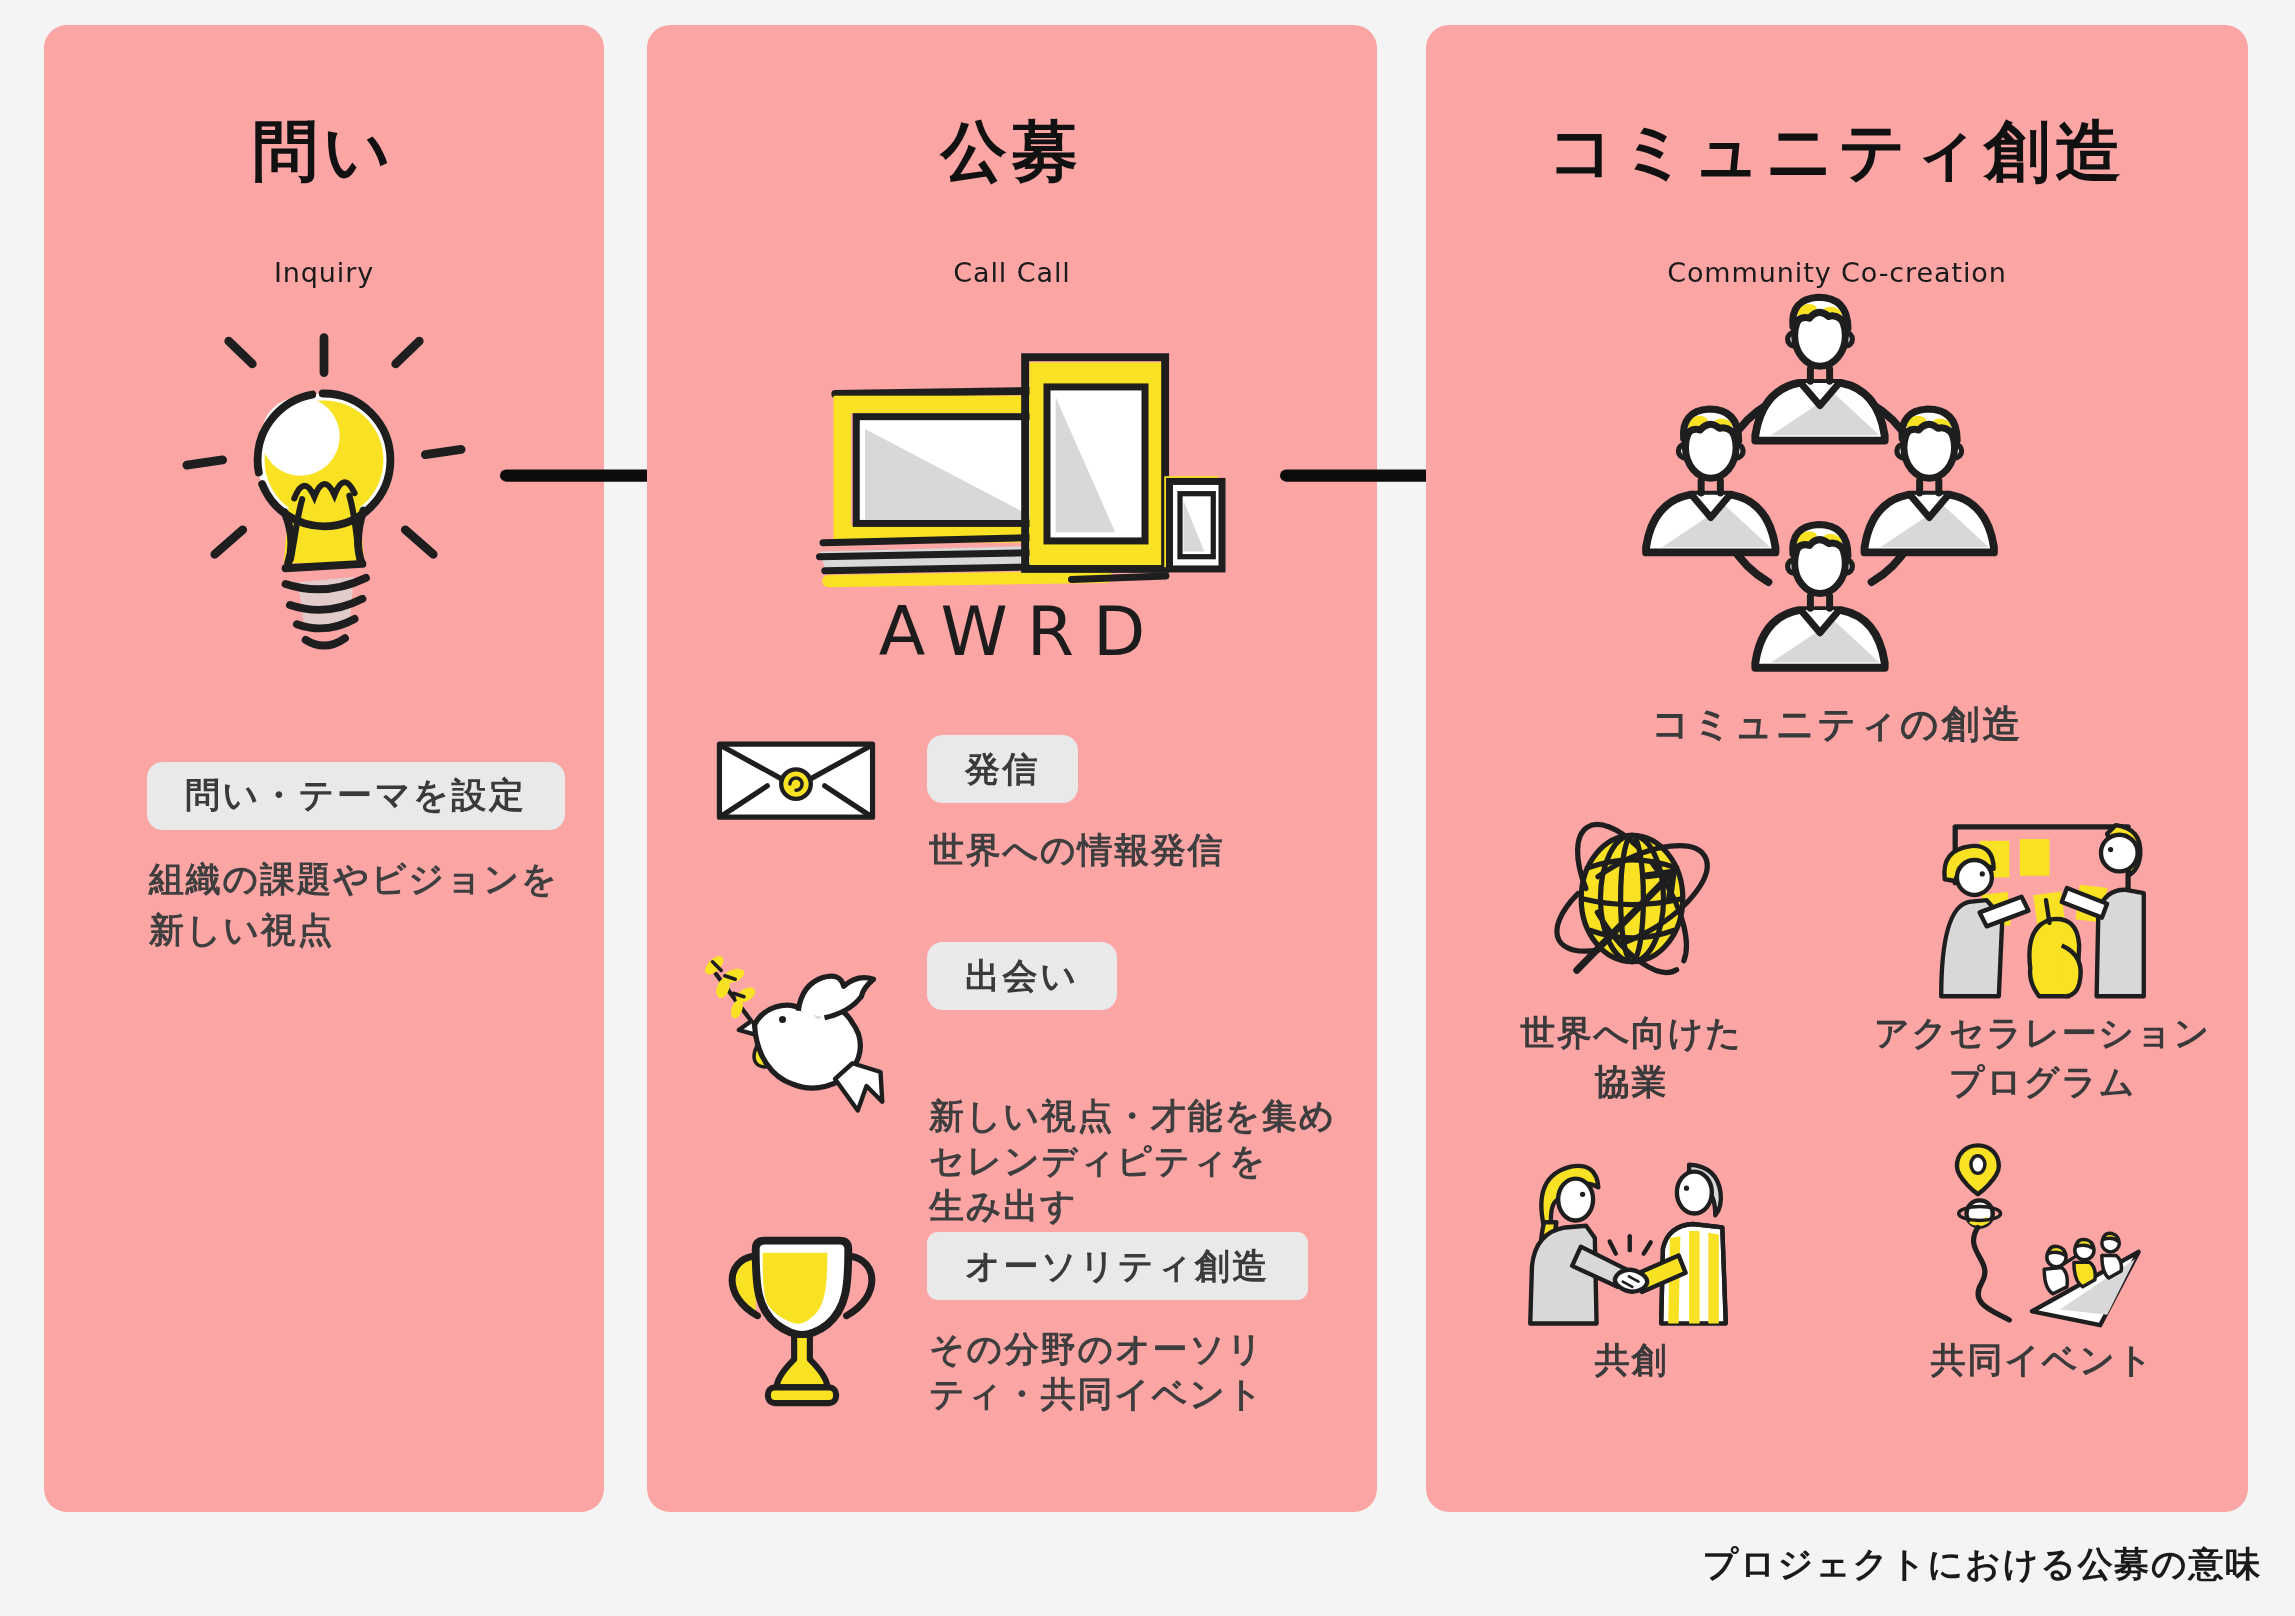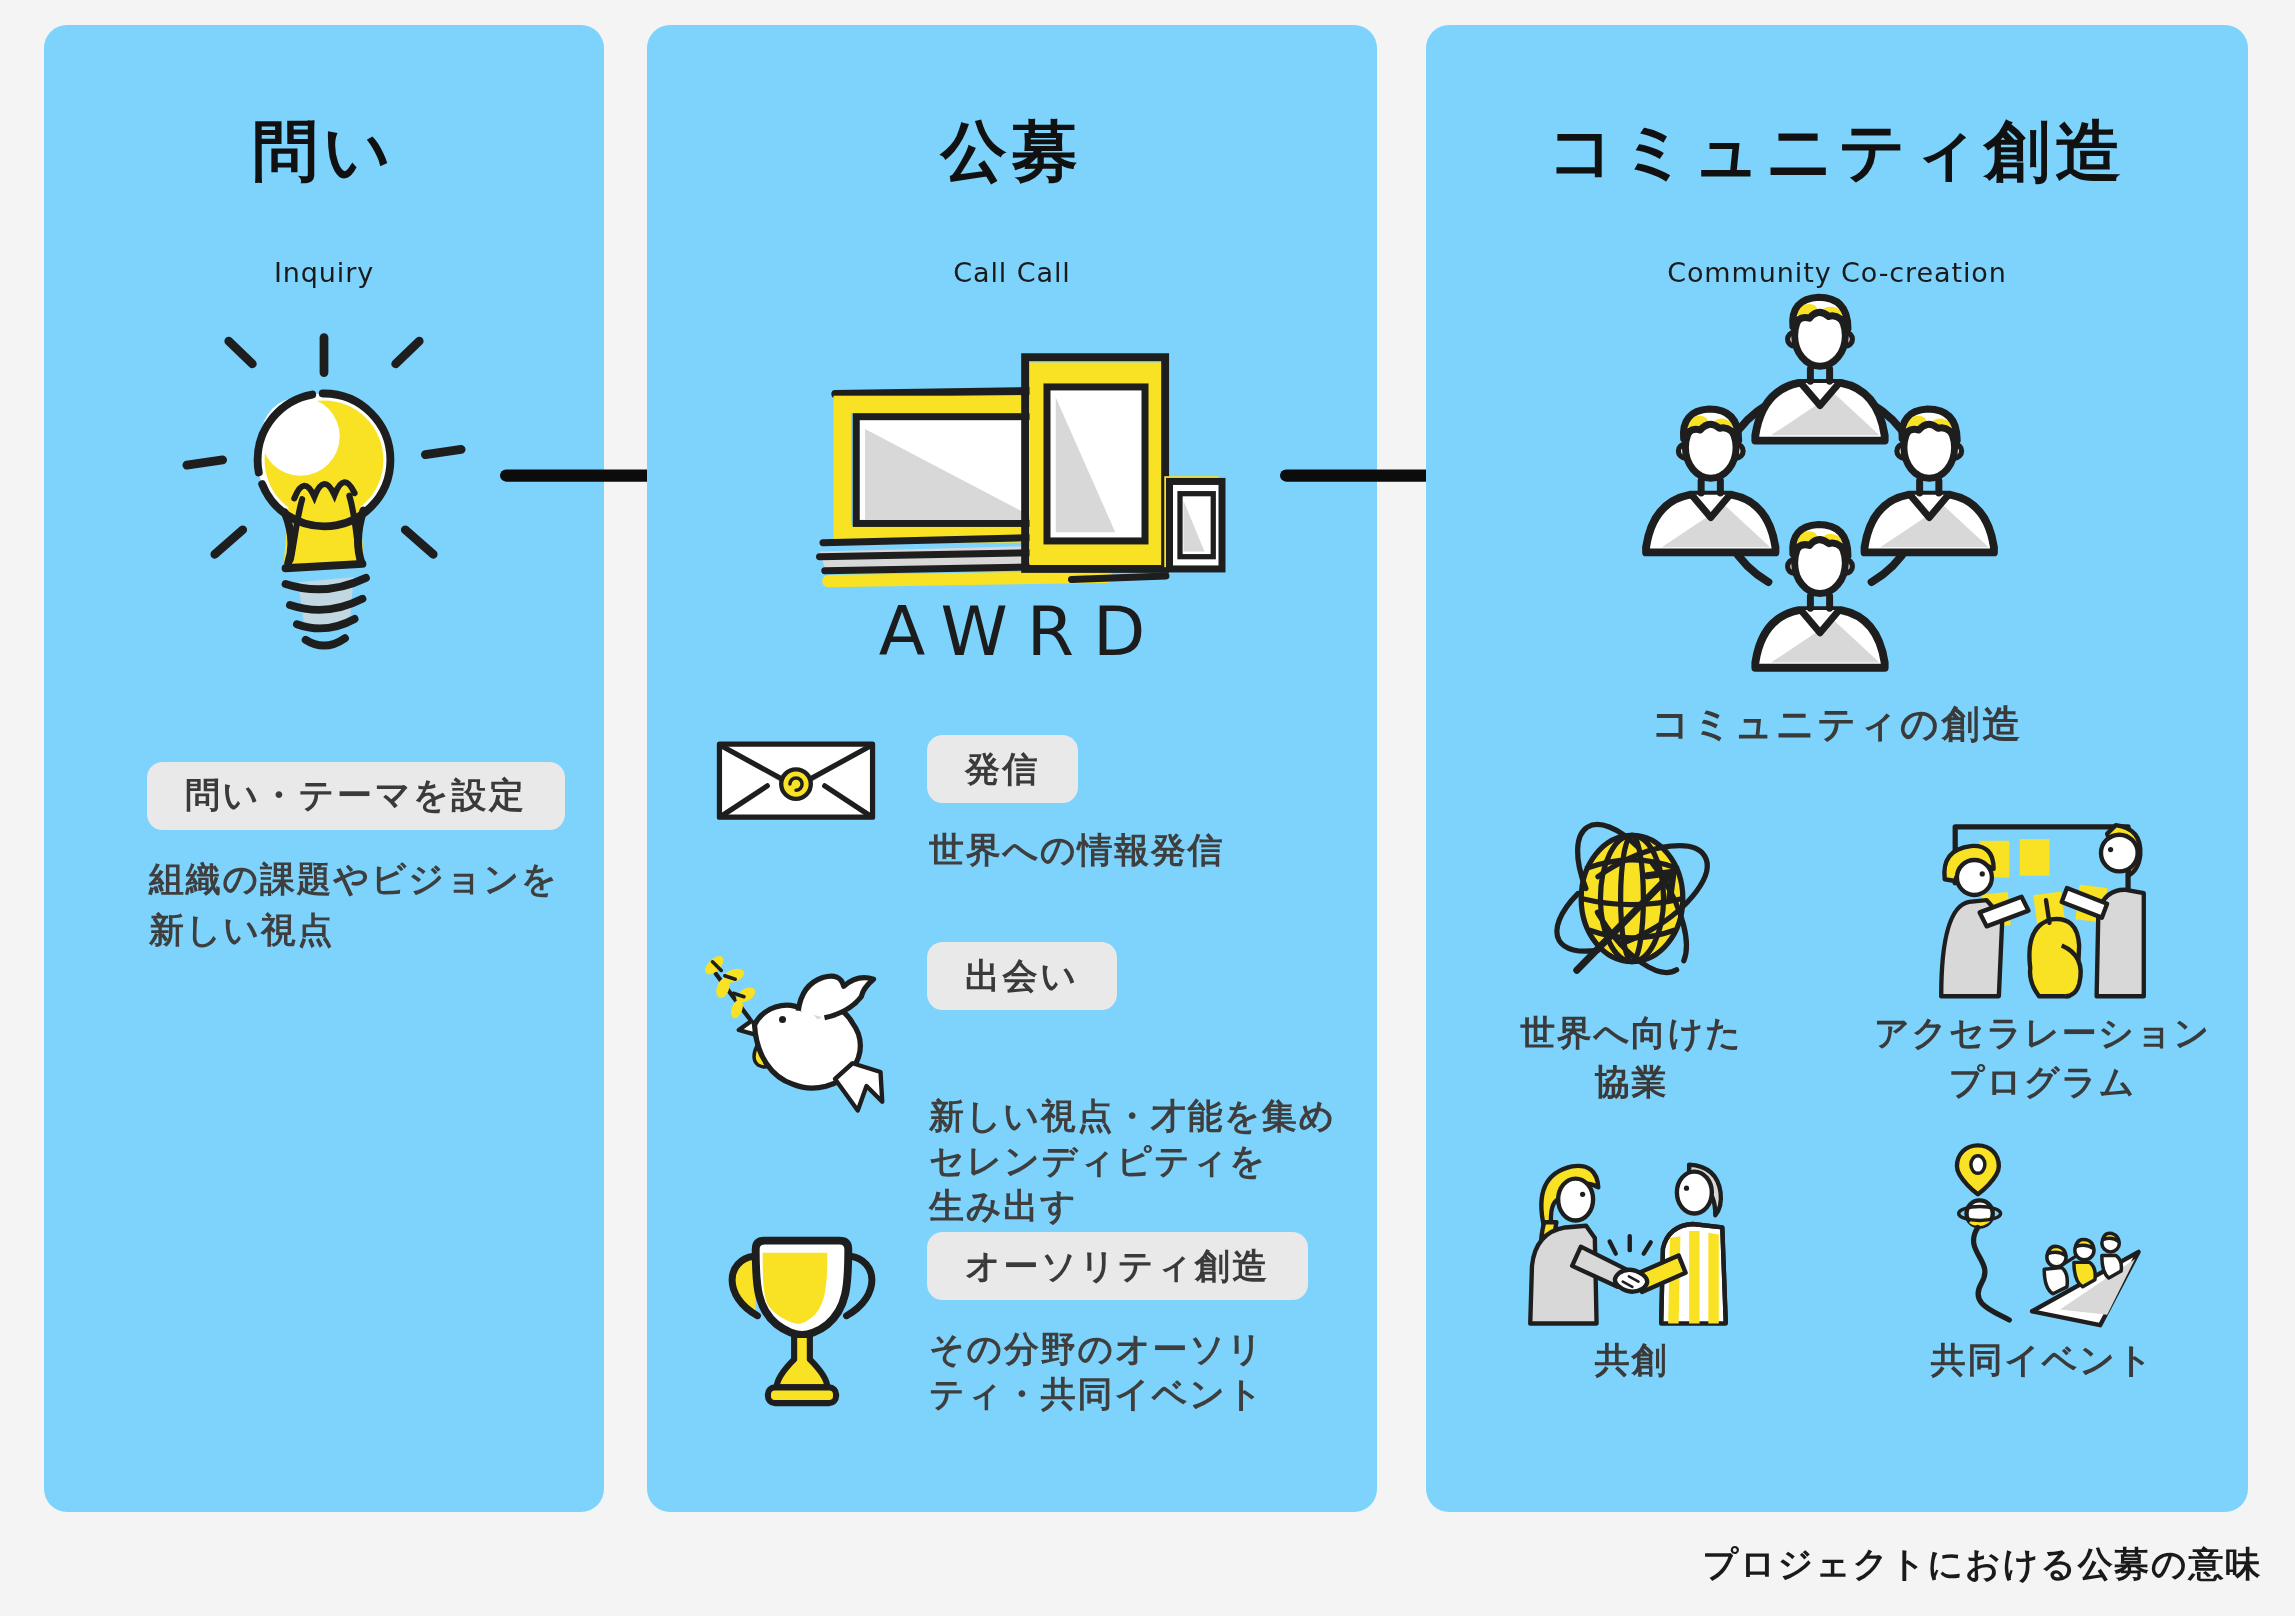--- a/index.html
+++ b/index.html
@@ -3,21 +3,21 @@
 <meta charset="utf-8">
 <style>
   html,body{margin:0;padding:0;}
   body{
     width:2295px;height:1617px;background:#f4f4f4;
     font-family:"DejaVu Sans","Liberation Sans",sans-serif;
     color:#333;position:relative;overflow:hidden;
   }
   #stage{position:absolute;inset:0;}
   .card{
-    position:absolute;top:24.5px;height:1487px;background:#7dd3fc;
+    position:absolute;top:24.5px;height:1487px;background:#fca5a5;
     border-radius:23px;
   }
   #card-inquiry{left:44px;width:560px;}
   #card-opencall{left:647px;width:730px;}
   #card-community{left:1426px;width:822px;}
 
   .col-title{
     position:absolute;left:0;width:100%;text-align:center;
     font-size:66px;font-weight:700;letter-spacing:5.2px;color:#111;
     top:94px;line-height:1;
@@ -217,21 +217,21 @@
         <path d="M40,30 C8,34 4,76 44,98" fill="none" stroke="#1e1e1e" stroke-width="8" stroke-linecap="round"></path>
         <path d="M150,30 C182,34 186,76 146,98" fill="none" stroke="#1e1e1e" stroke-width="8" stroke-linecap="round"></path>
 
         <path d="M42,22 Q42,12 52,12 L138,12 Q148,12 148,22 C148,64 146,90 124,108 C114,116 102,120 95,120 C88,120 76,116 66,108 C44,90 42,64 42,22 Z" fill="#ffffff" stroke="#1e1e1e" stroke-width="9" stroke-linejoin="round"></path>
         <path d="M50,26 L124,26 C124,64 122,88 106,100 C99,106 92,108 88,107 C76,104 62,96 55,84 C50,70 50,50 50,26 Z" fill="#f8e223"></path>
 
         <path d="M86,120 L86,148 Q66,168 66,180 L124,180 Q124,168 104,148 L104,120 Z" fill="#f8e223" stroke="#1e1e1e" stroke-width="7" stroke-linejoin="round"></path>
         <rect x="56" y="180" width="78" height="18" rx="8" fill="#f8e223" stroke="#1e1e1e" stroke-width="7"></rect>
       </svg>
     </div>
-    <div class="badge" style="left:280px;top:1207px;">オーソリティ創造</div>
+    <div class="badge" style="left:280px;top:1207px;border-radius:11px;">オーソリティ創造</div>
     <div class="desc" style="left:282px;top:1302px;">その分野のオーソリ
 ティ・共同イベント</div>
   </div>
 
   <div class="flow-arrow" style="left:1279px;">
     <svg width="254" height="105" viewBox="0 0 290 120">
       <g fill="none" stroke="#0c0c0c" stroke-width="14" stroke-linecap="round" stroke-linejoin="round">
         <line x1="8" y1="60" x2="250" y2="60"></line>
         <path d="M196,12 L252,60 L196,108"></path>
       </g>

